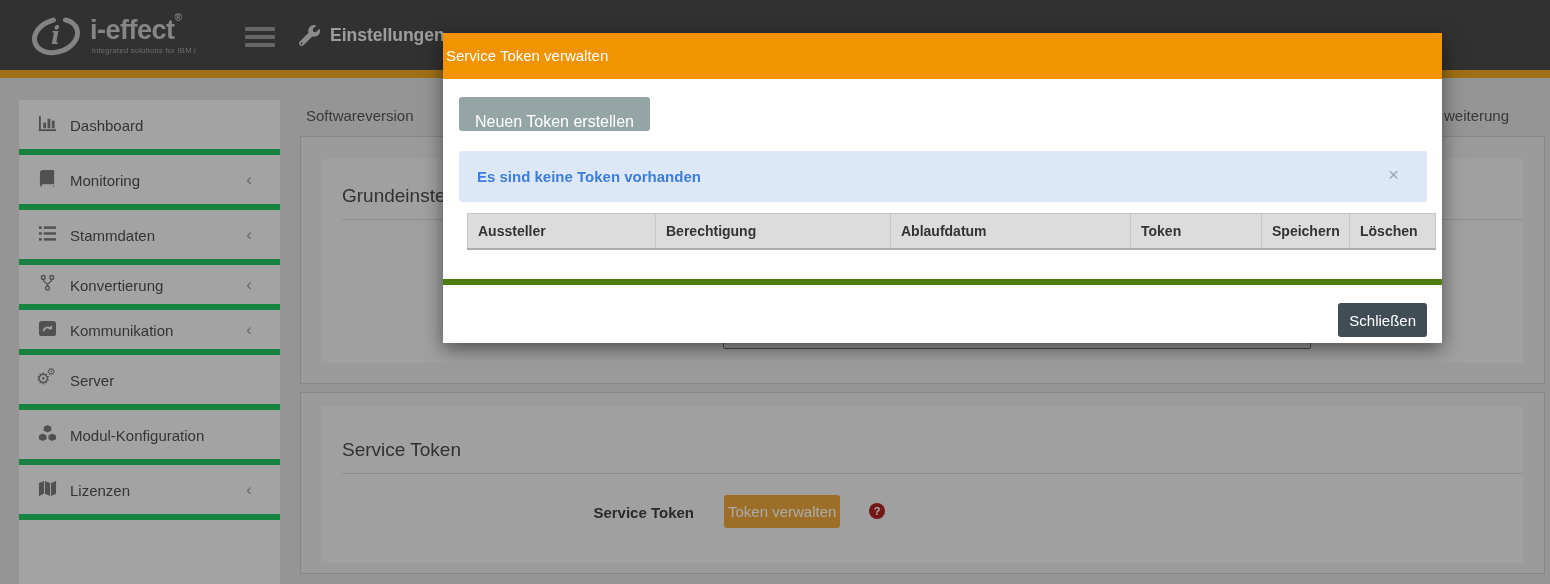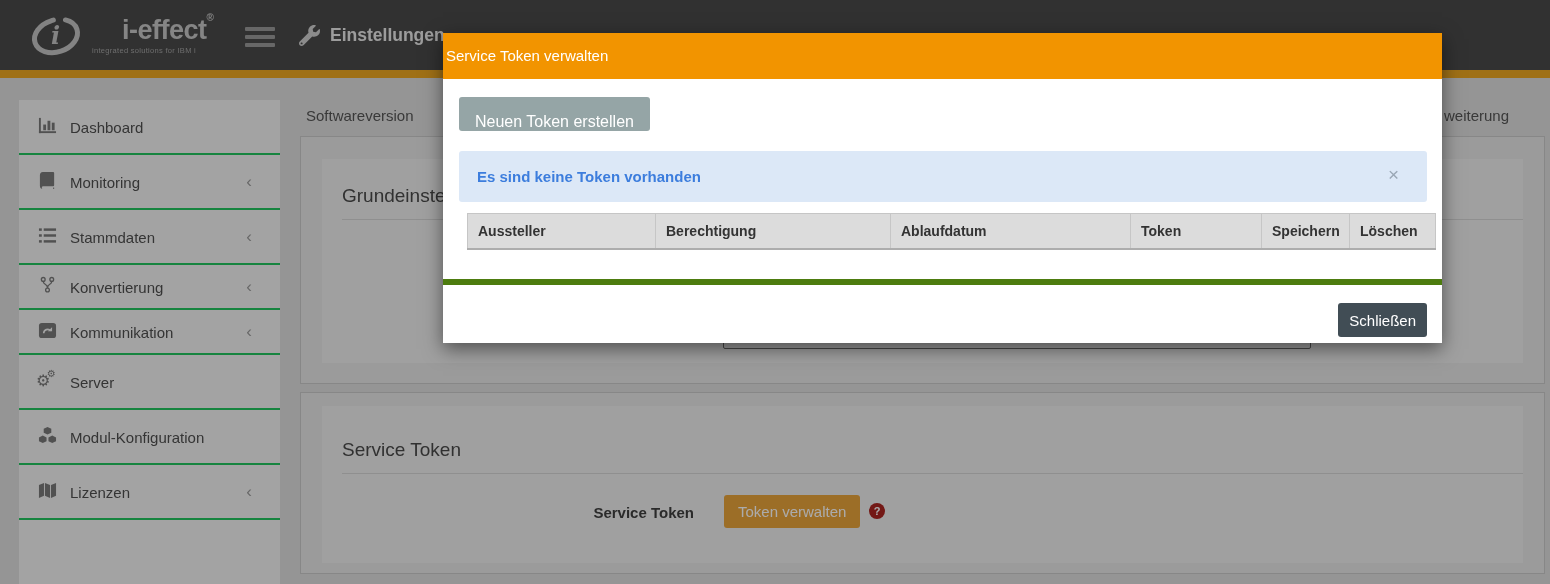--- a/index.html
+++ b/index.html
@@ -6,30 +6,30 @@
   html,body { background:#666; }
   #stage {
     position:relative; width:1550px; height:584px; overflow:hidden;
     font-family:"Liberation Sans", sans-serif; background:#dedede;
   }
   
   .navbar { position:absolute; left:0; top:0; width:1550px; height:70px; background:#4a4a4a; }
   .accent-strip { position:absolute; left:0; top:70px; width:1550px; height:8px; background:#eda821; }
   .logo { position:absolute; left:30px; top:10px; width:170px; height:52px; }
   .logo-swoosh { position:absolute; left:0; top:1px; }
-  .brand { position:absolute; left:60px; top:2px; font-size:27px; font-weight:bold; color:#c6c6c6; letter-spacing:-0.5px; white-space:nowrap;margin-left:32px; }
+  .brand { position:absolute; left:60px; top:2px; font-size:27px; font-weight:bold; color:#c6c6c6; letter-spacing:-0.5px; white-space:nowrap; }
   .brand sup { font-size:10px; vertical-align:18px; }
   .tagline { position:absolute; left:62px; top:36px; font-size:7.5px; color:#a3a3a3; letter-spacing:0.3px; white-space:nowrap; }
   .hamburger { position:absolute; left:245px; top:27px; width:30px; height:20px; cursor:pointer; }
   .hamburger i { display:block; width:30px; height:3.5px; background:#9a9a9a; border-radius:1px; margin-bottom:4.5px; }
   .nav-wrench { position:absolute; left:299px; top:25px; }
   .nav-title { position:absolute; left:330px; top:0; height:86px; line-height:70px; font-size:17.5px; font-weight:bold; color:#e9e9e9; white-space:nowrap; }
   
   .sidebar { position:absolute; left:19px; top:100px; width:261px; height:484px; background:#f4f4f4; }
-  .side-item { position:relative; border-bottom:2px solid #22c55e; cursor:pointer; }
+  .side-item { position:relative; border-bottom:6px solid #22c55e; cursor:pointer; }
   .h55 { height:55px; } .h45 { height:45px; }
   .side-ico { position:absolute; left:17px; top:50%; transform:translateY(-50%); width:22px; height:22px; color:#7a7a7a; text-align:center; }
   .side-label { position:absolute; left:51px; top:50%; transform:translateY(-50%); font-size:15px; color:#4f4f4f; white-space:nowrap; }
   .side-chev { position:absolute; right:28px; top:50%; transform:translateY(-50%); font-size:17px; color:#9b9b9b; }
   .gear-big { position:absolute; left:0; top:2px; font-family:"DejaVu Sans", sans-serif; font-size:16px; line-height:16px; color:#7a7a7a; }
   .gear-small { position:absolute; left:11px; top:-2px; font-family:"DejaVu Sans", sans-serif; font-size:10px; line-height:10px; color:#7a7a7a; }
   
   .content-bg { position:absolute; left:280px; top:78px; width:1270px; height:506px; background:#dedede; }
   .tab-bar { position:absolute; left:300px; top:96px; width:1245px; height:43px; border-bottom:1px solid #c9c9c9; }
   .tab { position:absolute; top:11px; font-size:15px; color:#565656; cursor:pointer; white-space:nowrap; }
@@ -39,21 +39,21 @@
   .panel-1 { top:136px; height:248px; }
   .panel-2 { top:392px; height:182px; }
   .well { position:absolute; left:21px; right:21px; background:#efefef; }
   .well-1 { top:22px; height:204px; }
   .well-2 { top:13px; height:157px; }
   .panel-title { margin-left:20px; border-bottom:1px solid #d6d6d6; font-size:19px; color:#4a4a4a; white-space:nowrap; }
   .pt-1 { padding:26px 0 12px 0; }
   .pt-2 { padding:33px 0 12px 0; }
   .bg-textarea { position:absolute; left:422px; top:116px; width:588px; height:96px; border:1px solid #6e6e6e; background:#eaeaea; border-radius:2px; }
   .form-label { position:absolute; left:220px; top:111px; width:173px; text-align:right; font-size:15px; font-weight:bold; color:#3f3f3f; }
-  .token-btn { position:absolute; left:423px; top:102px; height:33px; padding:0 14px; border:none; border-radius:3px; background:#e9a43b; color:#ffffff; font-size:15px; font-family:inherit; cursor:pointer; }
+  .token-btn { position:absolute; left:423px; top:102px; height:33px; padding:0 4px; border:none; border-radius:3px; background:#e9a43b; color:#ffffff; font-size:15px; font-family:inherit; cursor:pointer; }
   .help-circle { position:absolute; left:568px; top:110px; width:16px; height:16px; border-radius:50%; background:#ac2420; color:#ffffff; font-size:11px; font-weight:bold; text-align:center; line-height:16px; cursor:pointer; }
   
   .dim { position:absolute; left:0; top:0; width:1550px; height:584px; background:rgba(0,0,0,0.33); z-index:40; }
   
   .modal { position:absolute; left:443px; top:33px; width:999px; height:310px; background:#ffffff; z-index:50; box-shadow:0 6px 18px rgba(0,0,0,0.5); }
   .modal-header { position:absolute; left:0; top:0; width:100%; height:46px; background:#f29400; }
   .modal-title { position:absolute; left:3px; top:0; height:46px; line-height:46px; font-size:15px; color:#ffffff; white-space:nowrap; }
   .create-btn { position:absolute; left:16px; top:64px; height:34px; padding:16px 16px; border:none; border-radius:3px; background:#95a5a6; color:#ffffff; font-size:16px; font-family:inherit; cursor:pointer; }
   .alert { position:absolute; left:16px; top:118px; width:968px; height:51px; background:#dce8f7; border-radius:3px; }
   .alert-text { position:absolute; left:18px; top:17px; font-size:15px; font-weight:bold; color:#3c7ddd; white-space:nowrap; }

